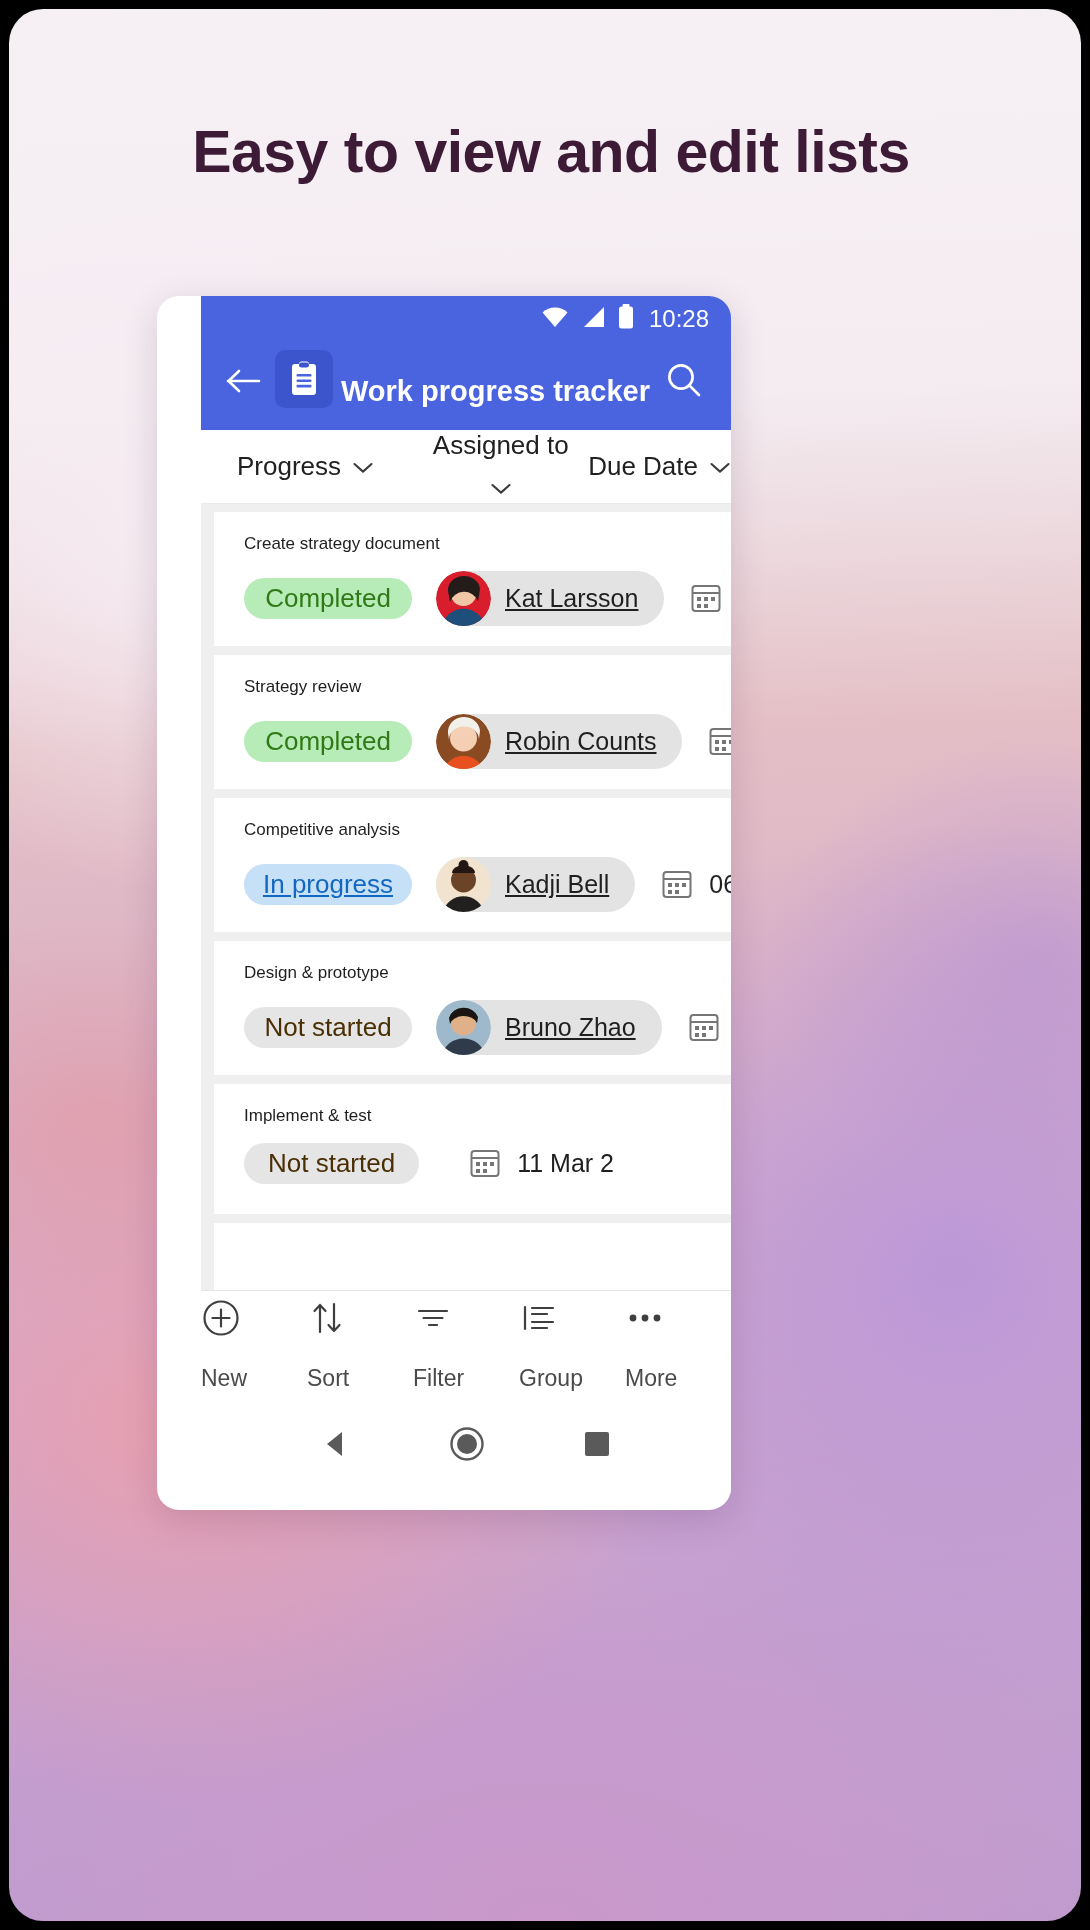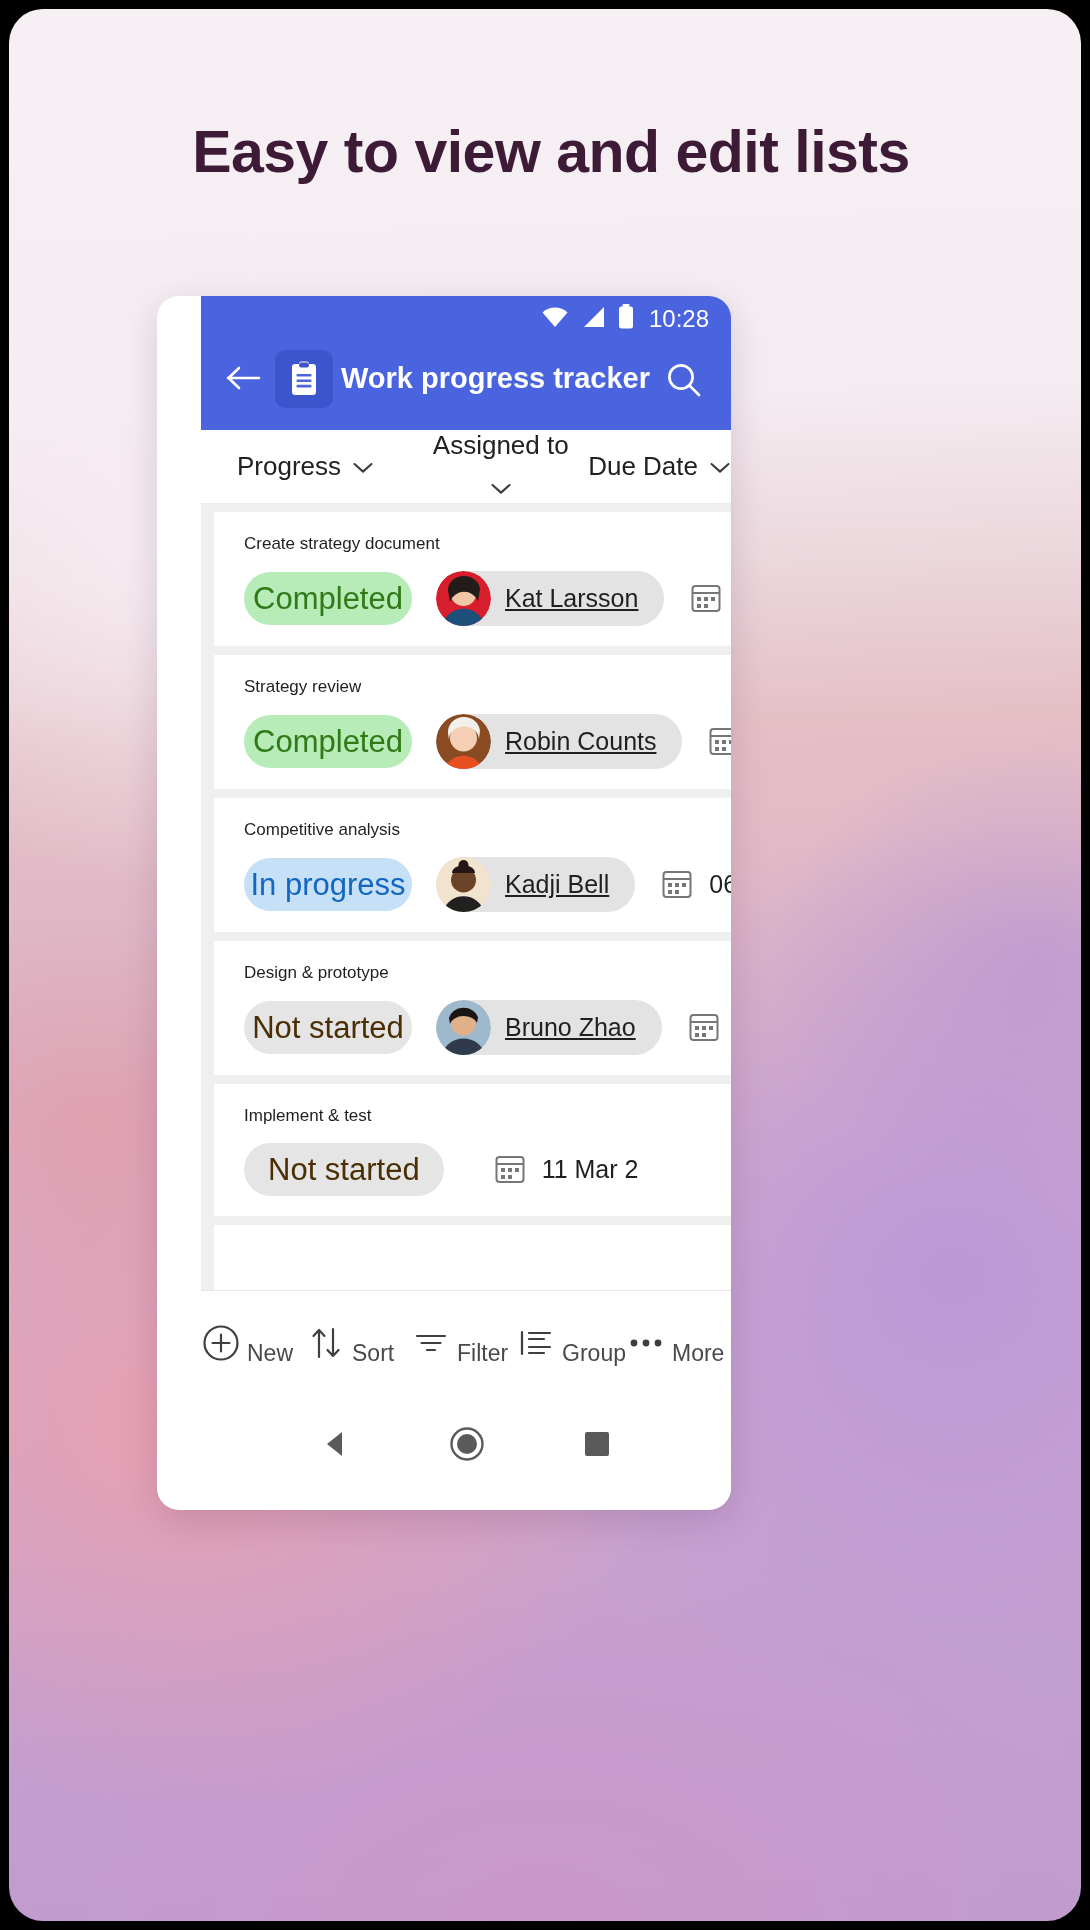--- a/index.html
+++ b/index.html
@@ -51,21 +51,21 @@
   #statusbar {
     height: 46px; background: #4a63df;
     display: flex; align-items: center; justify-content: flex-end;
     padding: 0 22px 0 0; gap: 10px;
   }
   .sb-icon { display: block; }
   #sb-time { color: #fff; font-size: 24px; font-weight: 400; margin-left: 4px; }
   
   #appheader {
     background: #4a63df; padding: 6px 20px 22px 20px;
-    display: flex; align-items: center; gap: 8px;
+    display: flex; align-items: flex-end; gap: 8px;
     position: relative;
   }
   #back-arrow { width: 46px; height: 54px; flex: 0 0 auto; display:flex; align-items:center; justify-content:center; }
   #list-icon-wrap {
     width: 58px; height: 58px; border-radius: 10px;
     background: #3d55cc; display: flex; align-items: center; justify-content: center;
     flex: 0 0 auto; margin-top: 2px;
   }
   #title-block { flex: 1 1 auto; padding-top: 2px; min-width: 0; }
   #app-title { color: #fff; font-size: 29px; font-weight: 700; line-height: 1.14; white-space: nowrap; }
@@ -84,44 +84,44 @@
   
   #listbody { background: #f0eff0; height: 786px; overflow: hidden; padding-top: 8px; }
   .row-card {
     background: #fff; margin: 0 0 9px 13px; padding: 22px 0 20px 30px;
     min-height: 130px;
   }
   .row-title { font-size: 17px; color: #1f1f1f; margin-bottom: 17px; }
   .row-fields { display: flex; align-items: center; gap: 0; white-space: nowrap; }
   .pill {
     display: inline-flex; align-items: center; justify-content: center;
-    height: 53px; border-radius: 27px; padding: 0 24px;
-    font-size: 31px; min-width: 168px;
+    height: 41px; border-radius: 27px; padding: 0 24px;
+    font-size: 26px; min-width: 168px;
   }
   .pill.completed { background: #b7ebb8; color: #2f7a16; }
-  .pill.inprogress { background: #c6e0f7; color: #1268c0; }
+  .pill.inprogress { background: #c6e0f7; color: #1268c0; text-decoration: underline; }
   .pill.notstarted { background: #e5e5e5; color: #4a2f05; }
   .field-gap { width: 24px; flex: 0 0 auto; }
   .person-chip {
     display: inline-flex; align-items: center; height: 55px;
     background: #e3e3e3; border-radius: 28px; padding-right: 26px;
   }
   .avatar {
     width: 55px; height: 55px; border-radius: 50%; flex: 0 0 auto;
     overflow: hidden; position: relative; margin-right: 14px;
   }
   .person-name { font-size: 25px; color: #1f1f1f; text-decoration: underline; }
   .date-cell { display: inline-flex; align-items: center; gap: 16px; padding-left: 26px; }
   .date-text { font-size: 25px; color: #1f1f1f; }
   
   #toolbar {
     background: #fff; height: 108px; display: flex; align-items: center;
     border-top: 1px solid #e6e4e6;
   }
-  .tb-item { flex: 1 1 0; display: flex; flex-direction: row; align-items: flex-end; gap: 6px; }
+  .tb-item { flex: 1 1 0; display: flex; flex-direction: column; align-items: flex-start; gap: 23px; }
   .tb-label { font-size: 23px; color: #4a4a4a; }
   
   #androidnav {
     background: #fff; height: 96px; display: flex; align-items: center;
     justify-content: space-around; padding: 0 70px;
   }
   .navglyph { color: #5a5a5a; }
 </style>
 </head>
 <body>

